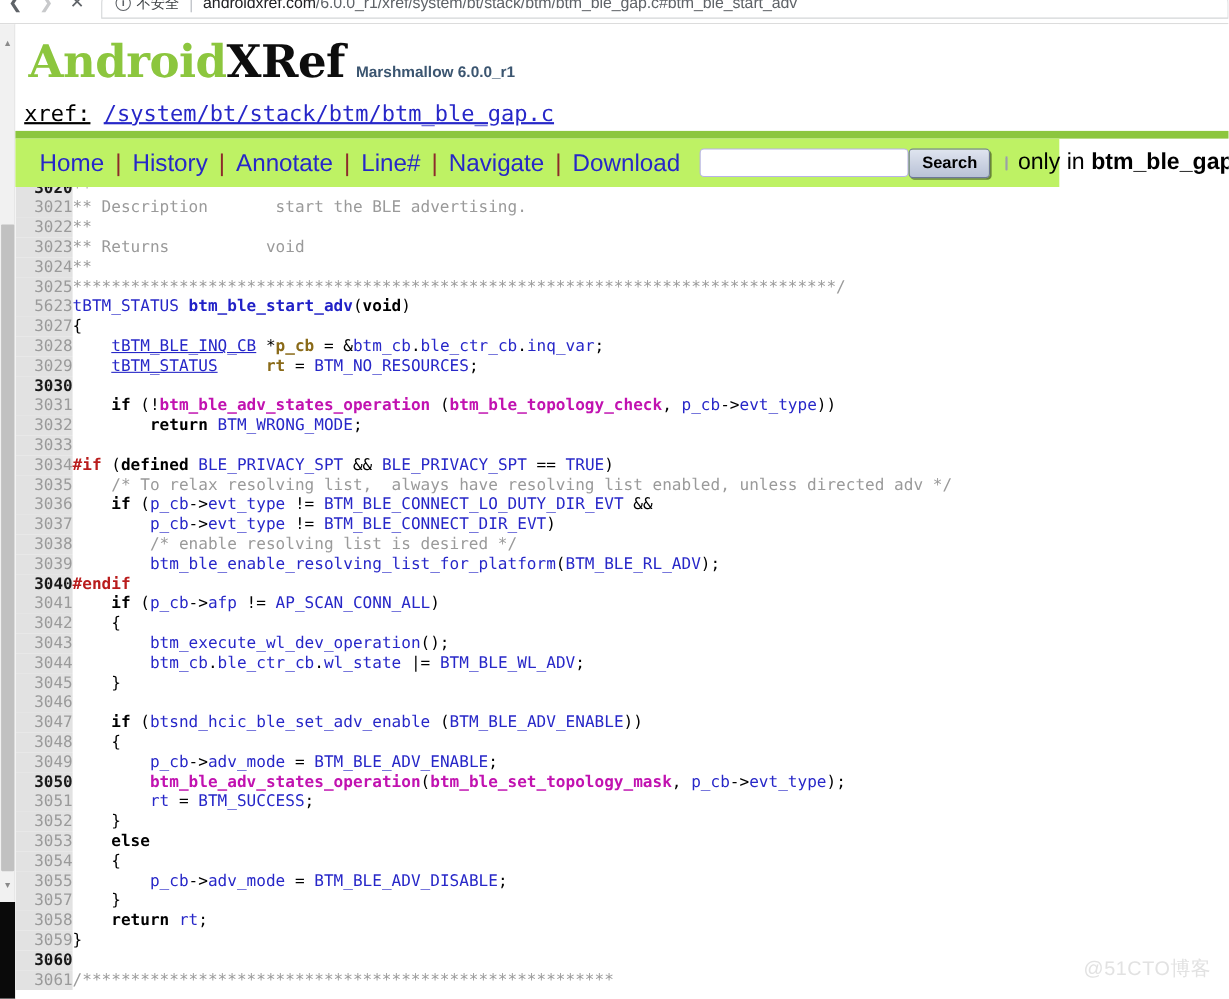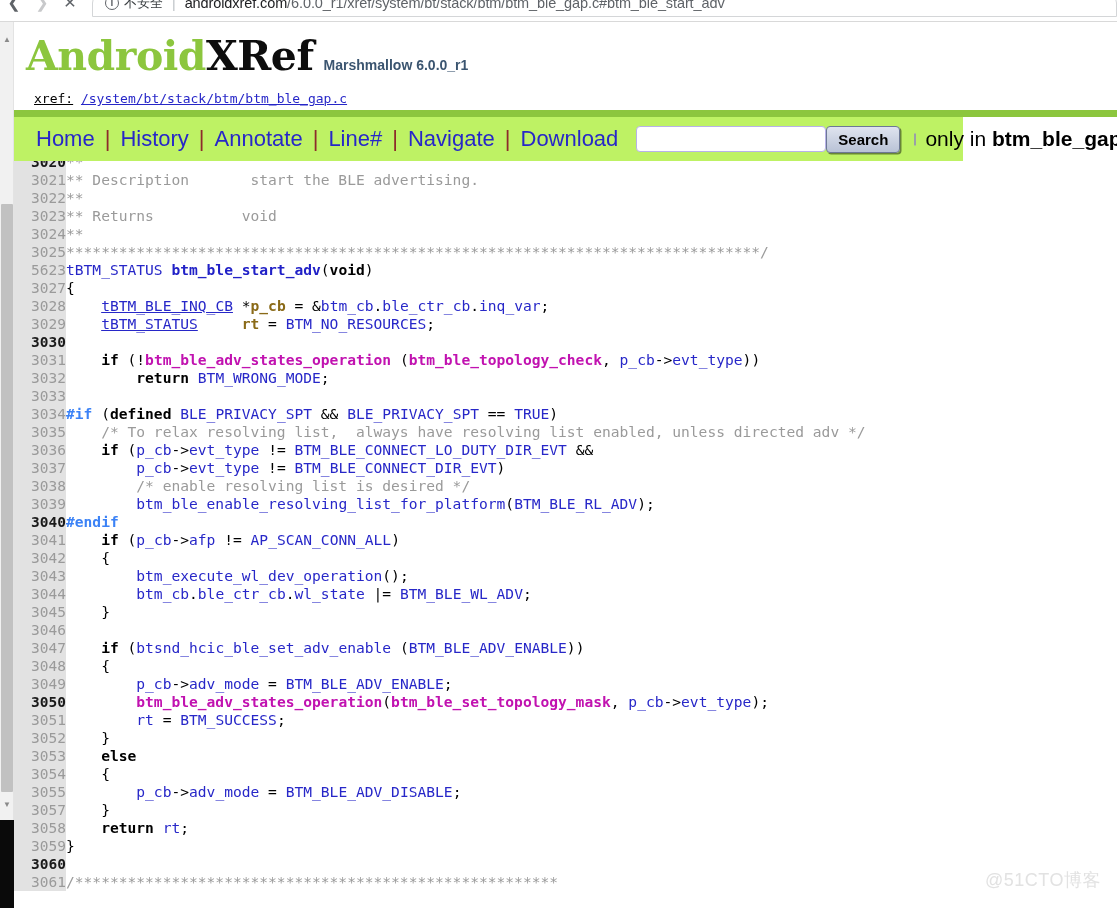--- a/index.html
+++ b/index.html
@@ -80,21 +80,21 @@
   .logo .lg-android { color:#8CC63E; }
   .logo .lg-xref { color:#0d0d0d; }
   .logo-ver {
     font-family: "Liberation Sans", sans-serif;
     font-size: 14px; font-weight: bold; color:#3b5570;
     margin-left: 10px; margin-bottom: 4px;
   }
 
   .xref-line {
     font-family: "DejaVu Sans Mono", monospace;
-    font-size: 13px; color:#000; padding: 14px 0 4px 8px; margin-left: 12px;
+    font-size: 20px; color:#000; padding: 14px 0 4px 8px;
   }
   .xref-line a { color:#2727c8; text-decoration: underline; }
   .xref-line .lbl { text-decoration: underline; color:#000; }
 
   .green-bar { height: 7px; background:#8CC63E; width:1103px; }
 
   
   .navbar {
     display:flex; align-items:center; height: 44px; padding-left: 14px; gap: 0px;
     background:#bef264;
@@ -146,21 +146,21 @@
     user-select: none;
   }
   td.ln.tens { color:#1a1a1a; font-weight: bold; }
   td.src {
     font-family: "DejaVu Sans Mono", monospace;
     font-size: 14.6px; line-height: 18px;
     color:#000; white-space: pre; padding-left: 8px;
   }
   .c-cmt  { color:#9a9a9a; }
   .c-kw   { color:#000; font-weight:bold; }
-  .c-pre  { color:#3b82f6; font-weight:bold; }
+  .c-pre  { color:#b91c1c; font-weight:bold; }
   .c-id   { color:#2727c8; }
   .c-def  { color:#2121c7; font-weight:bold; }
   .c-fn   { color:#c112b0; font-weight:bold; }
   .c-ul   { color:#2727c8; text-decoration: underline; }
   .c-var  { color:#8a6a18; font-weight:bold; }
   .c-plain{ color:#000; }
 
   
   .watermark {
     position:absolute; right: 16px; bottom: 16px;

